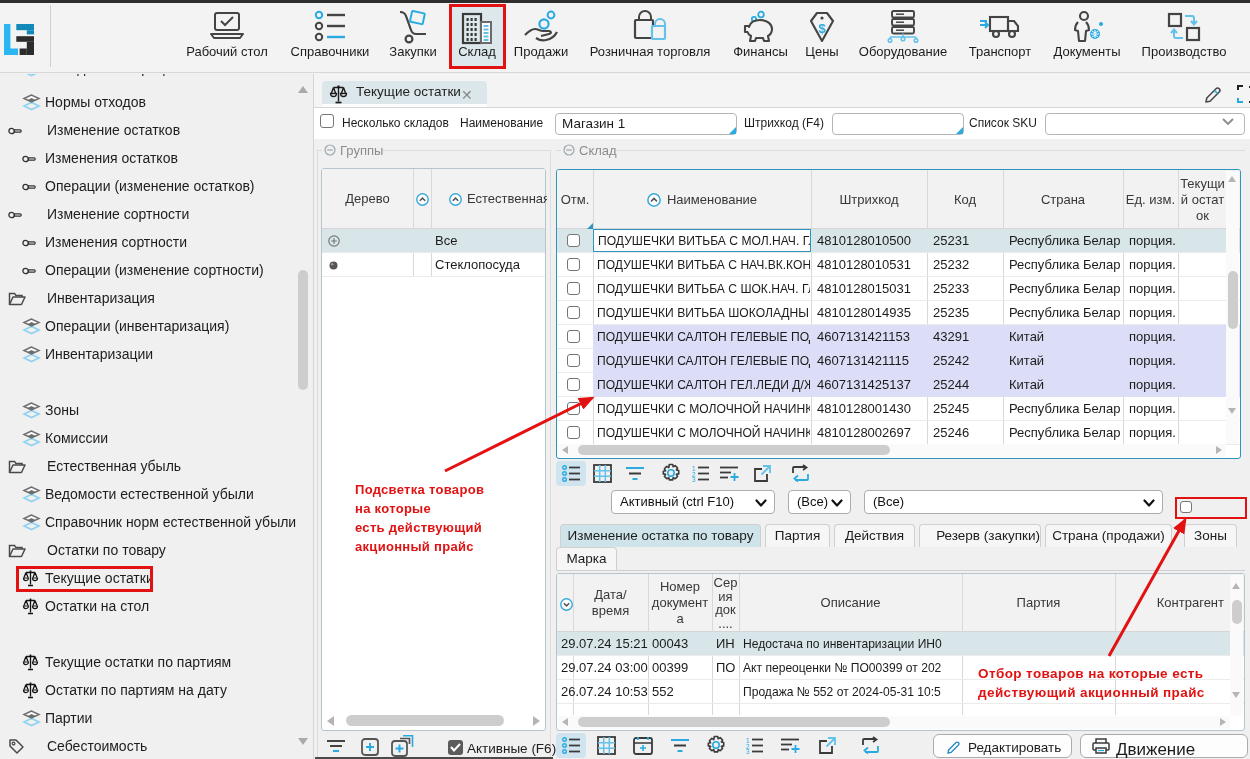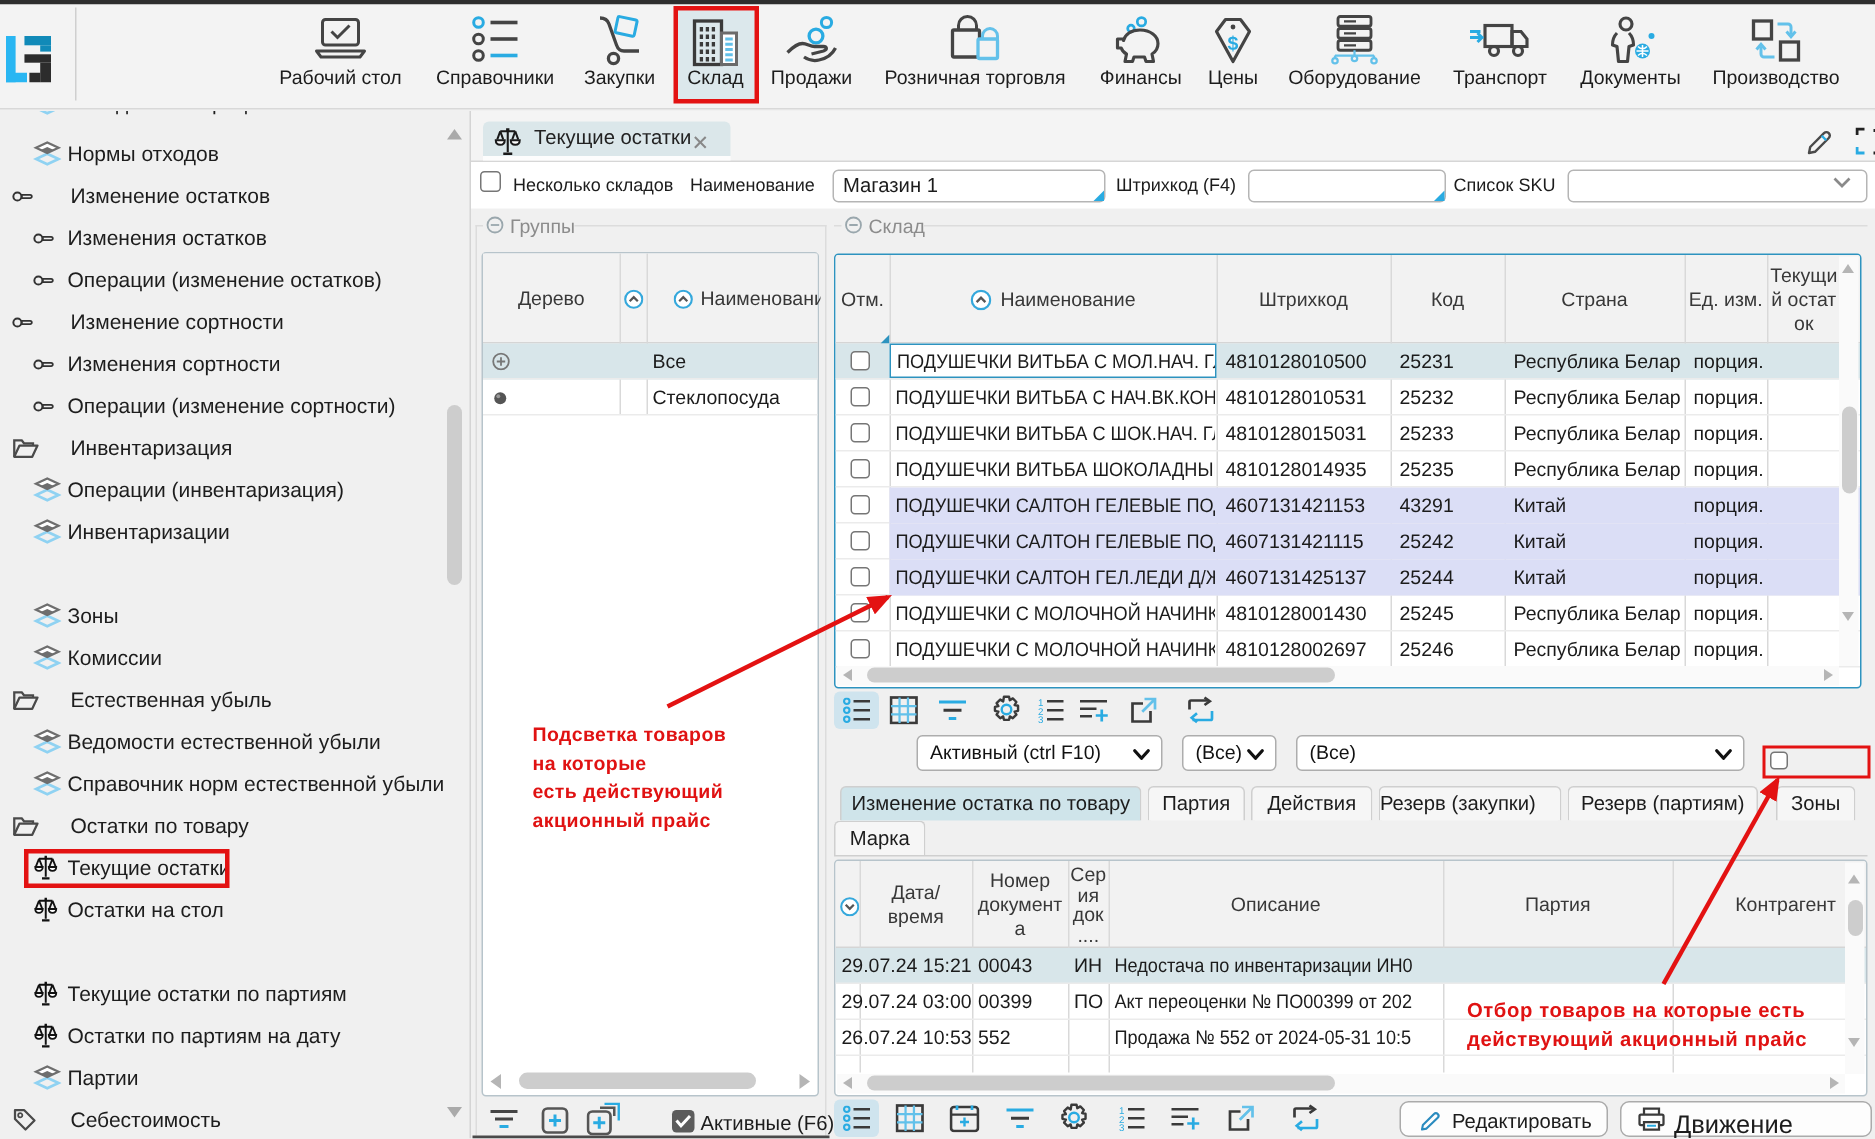--- a/index.html
+++ b/index.html
@@ -393,21 +393,21 @@
         <svg width="13" height="13" viewBox="0 0 13 13">
           <circle cx="6.5" cy="6.5" r="5.7" fill="#fff" stroke="#35a8dc" stroke-width="1.4"></circle>
           <path d="m3.8 7.8 2.7-2.7 2.7 2.7" fill="none" stroke="#555" stroke-width="1.5"></path>
         </svg>
       </div>
   <div class="hcell" style="left:112px;top:0;width:113px;height:60px;justify-content:flex-start;padding-left:15px">
         <svg style="margin-right:5px;flex:none" width="13" height="13" viewBox="0 0 13 13">
           <circle cx="6.5" cy="6.5" r="5.7" fill="#fff" stroke="#35a8dc" stroke-width="1.4"></circle>
           <path d="m3.8 7.8 2.7-2.7 2.7 2.7" fill="none" stroke="#555" stroke-width="1.5"></path>
         </svg>
-        <span style="overflow:hidden;white-space:nowrap">Наименовани</span>
+        <span style="overflow:hidden;white-space:nowrap">Естественная</span>
       </div>
   <div class="vline" style="left:91px;top:0;height:107px"></div>
   <div class="vline" style="left:109px;top:0;height:107px"></div>
   <div class="row selrow" style="top:60px">
     <svg style="position:absolute;left:6px;top:6px" width="12" height="12" viewBox="0 0 12 12">
           <circle cx="6" cy="6" r="5.2" fill="none" stroke="#777" stroke-width="1.2"></circle>
           <path d="M6 3.2v5.6M3.2 6h5.6" stroke="#777" stroke-width="1.2"></path>
         </svg>
     <div class="cell" style="left:113px;width:110px">Все</div>
   </div>
@@ -610,22 +610,22 @@
         <path d="m1.5 1.5 4.5 5 4.5-5" fill="none" stroke="#111" stroke-width="2.2" stroke-linecap="round" stroke-linejoin="round"></path>
       </svg></div>
 <div class="abs selbox" style="left:864px;top:490px;width:299px">(Все)<svg class="chev" width="12" height="9" viewBox="0 0 12 9">
         <path d="m1.5 1.5 4.5 5 4.5-5" fill="none" stroke="#111" stroke-width="2.2" stroke-linecap="round" stroke-linejoin="round"></path>
       </svg></div>
 <div class="cb" style="left:1180px;top:501px;width:12px;height:12px"></div>
 <span class="abs" style="left:1260px;top:500px;font-size:13px;color:#be185d">В акции</span>
 <div class="abs" style="left:560px;top:524px;width:201px;height:23px;background:#cfe4ea;border:1px solid #cfcfcf;border-bottom:none;border-radius:4px 4px 0 0;text-align:center;font-size:13.5px;color:#1c1c1c;line-height:22px;white-space:nowrap;overflow:hidden">Изменение остатка по товару</div>
 <div class="abs" style="left:765px;top:524px;width:65px;height:23px;background:#f6f6f6;border:1px solid #cfcfcf;border-bottom:none;border-radius:4px 4px 0 0;text-align:center;font-size:13.5px;color:#1c1c1c;line-height:22px;white-space:nowrap;overflow:hidden">Партия</div>
 <div class="abs" style="left:834px;top:524px;width:81px;height:23px;background:#f6f6f6;border:1px solid #cfcfcf;border-bottom:none;border-radius:4px 4px 0 0;text-align:center;font-size:13.5px;color:#1c1c1c;line-height:22px;white-space:nowrap;overflow:hidden">Действия</div>
-<div class="abs" style="left:919px;top:524px;width:122px;height:23px;background:#f6f6f6;border:1px solid #cfcfcf;border-bottom:none;border-radius:4px 4px 0 0;text-align:left;font-size:13.5px;color:#1c1c1c;line-height:22px;white-space:nowrap;overflow:hidden">Резерв (закупки)</div>
-<div class="abs" style="left:1045px;top:524px;width:127px;height:23px;background:#f6f6f6;border:1px solid #cfcfcf;border-bottom:none;border-radius:4px 4px 0 0;text-align:center;font-size:13.5px;color:#1c1c1c;line-height:22px;white-space:nowrap;overflow:hidden">Резерв (партиям)</div>
+<div class="abs" style="left:919px;top:524px;width:122px;height:23px;background:#f6f6f6;border:1px solid #cfcfcf;border-bottom:none;border-radius:4px 4px 0 0;text-align:right;font-size:13.5px;color:#1c1c1c;line-height:22px;white-space:nowrap;overflow:hidden">Резерв (закупки)</div>
+<div class="abs" style="left:1045px;top:524px;width:127px;height:23px;background:#f6f6f6;border:1px solid #cfcfcf;border-bottom:none;border-radius:4px 4px 0 0;text-align:center;font-size:13.5px;color:#1c1c1c;line-height:22px;white-space:nowrap;overflow:hidden">Страна (продажи)</div>
 <div class="abs" style="left:1184px;top:524px;width:53px;height:23px;background:#f6f6f6;border:1px solid #cfcfcf;border-bottom:none;border-radius:4px 4px 0 0;text-align:center;font-size:13.5px;color:#1c1c1c;line-height:22px;white-space:nowrap;overflow:hidden">Зоны</div>
 <div class="abs" style="left:314px;top:547px;width:936px;height:1px;background:#cfcfcf;opacity:0"></div>
 <div class="abs" style="left:556px;top:547px;width:61px;height:23px;background:#f6f6f6;border:1px solid #cfcfcf;border-bottom:none;border-radius:4px 4px 0 0;text-align:center;font-size:13.5px;color:#1c1c1c;line-height:22px">Марка</div>
 <div class="abs" style="left:556px;top:570px;width:689px;height:1px;background:#cfcfcf"></div>
 <div class="tbl" id="btable" style="left:556px;top:573px;width:689px;height:158px;overflow:hidden">
 <div class="thead" style="height:58px"></div>
 <div class="hcell" style="left:0;top:0;width:16px;height:58px"></div>
 <svg class="abs" style="left:3px;top:24px" width="13" height="13" viewBox="0 0 13 13">
         <circle cx="6.5" cy="6.5" r="5.7" fill="#fff" stroke="#35a8dc" stroke-width="1.4"></circle>
         <path d="m3.8 5.2 2.7 2.7 2.7-2.7" fill="none" stroke="#555" stroke-width="1.5"></path>

